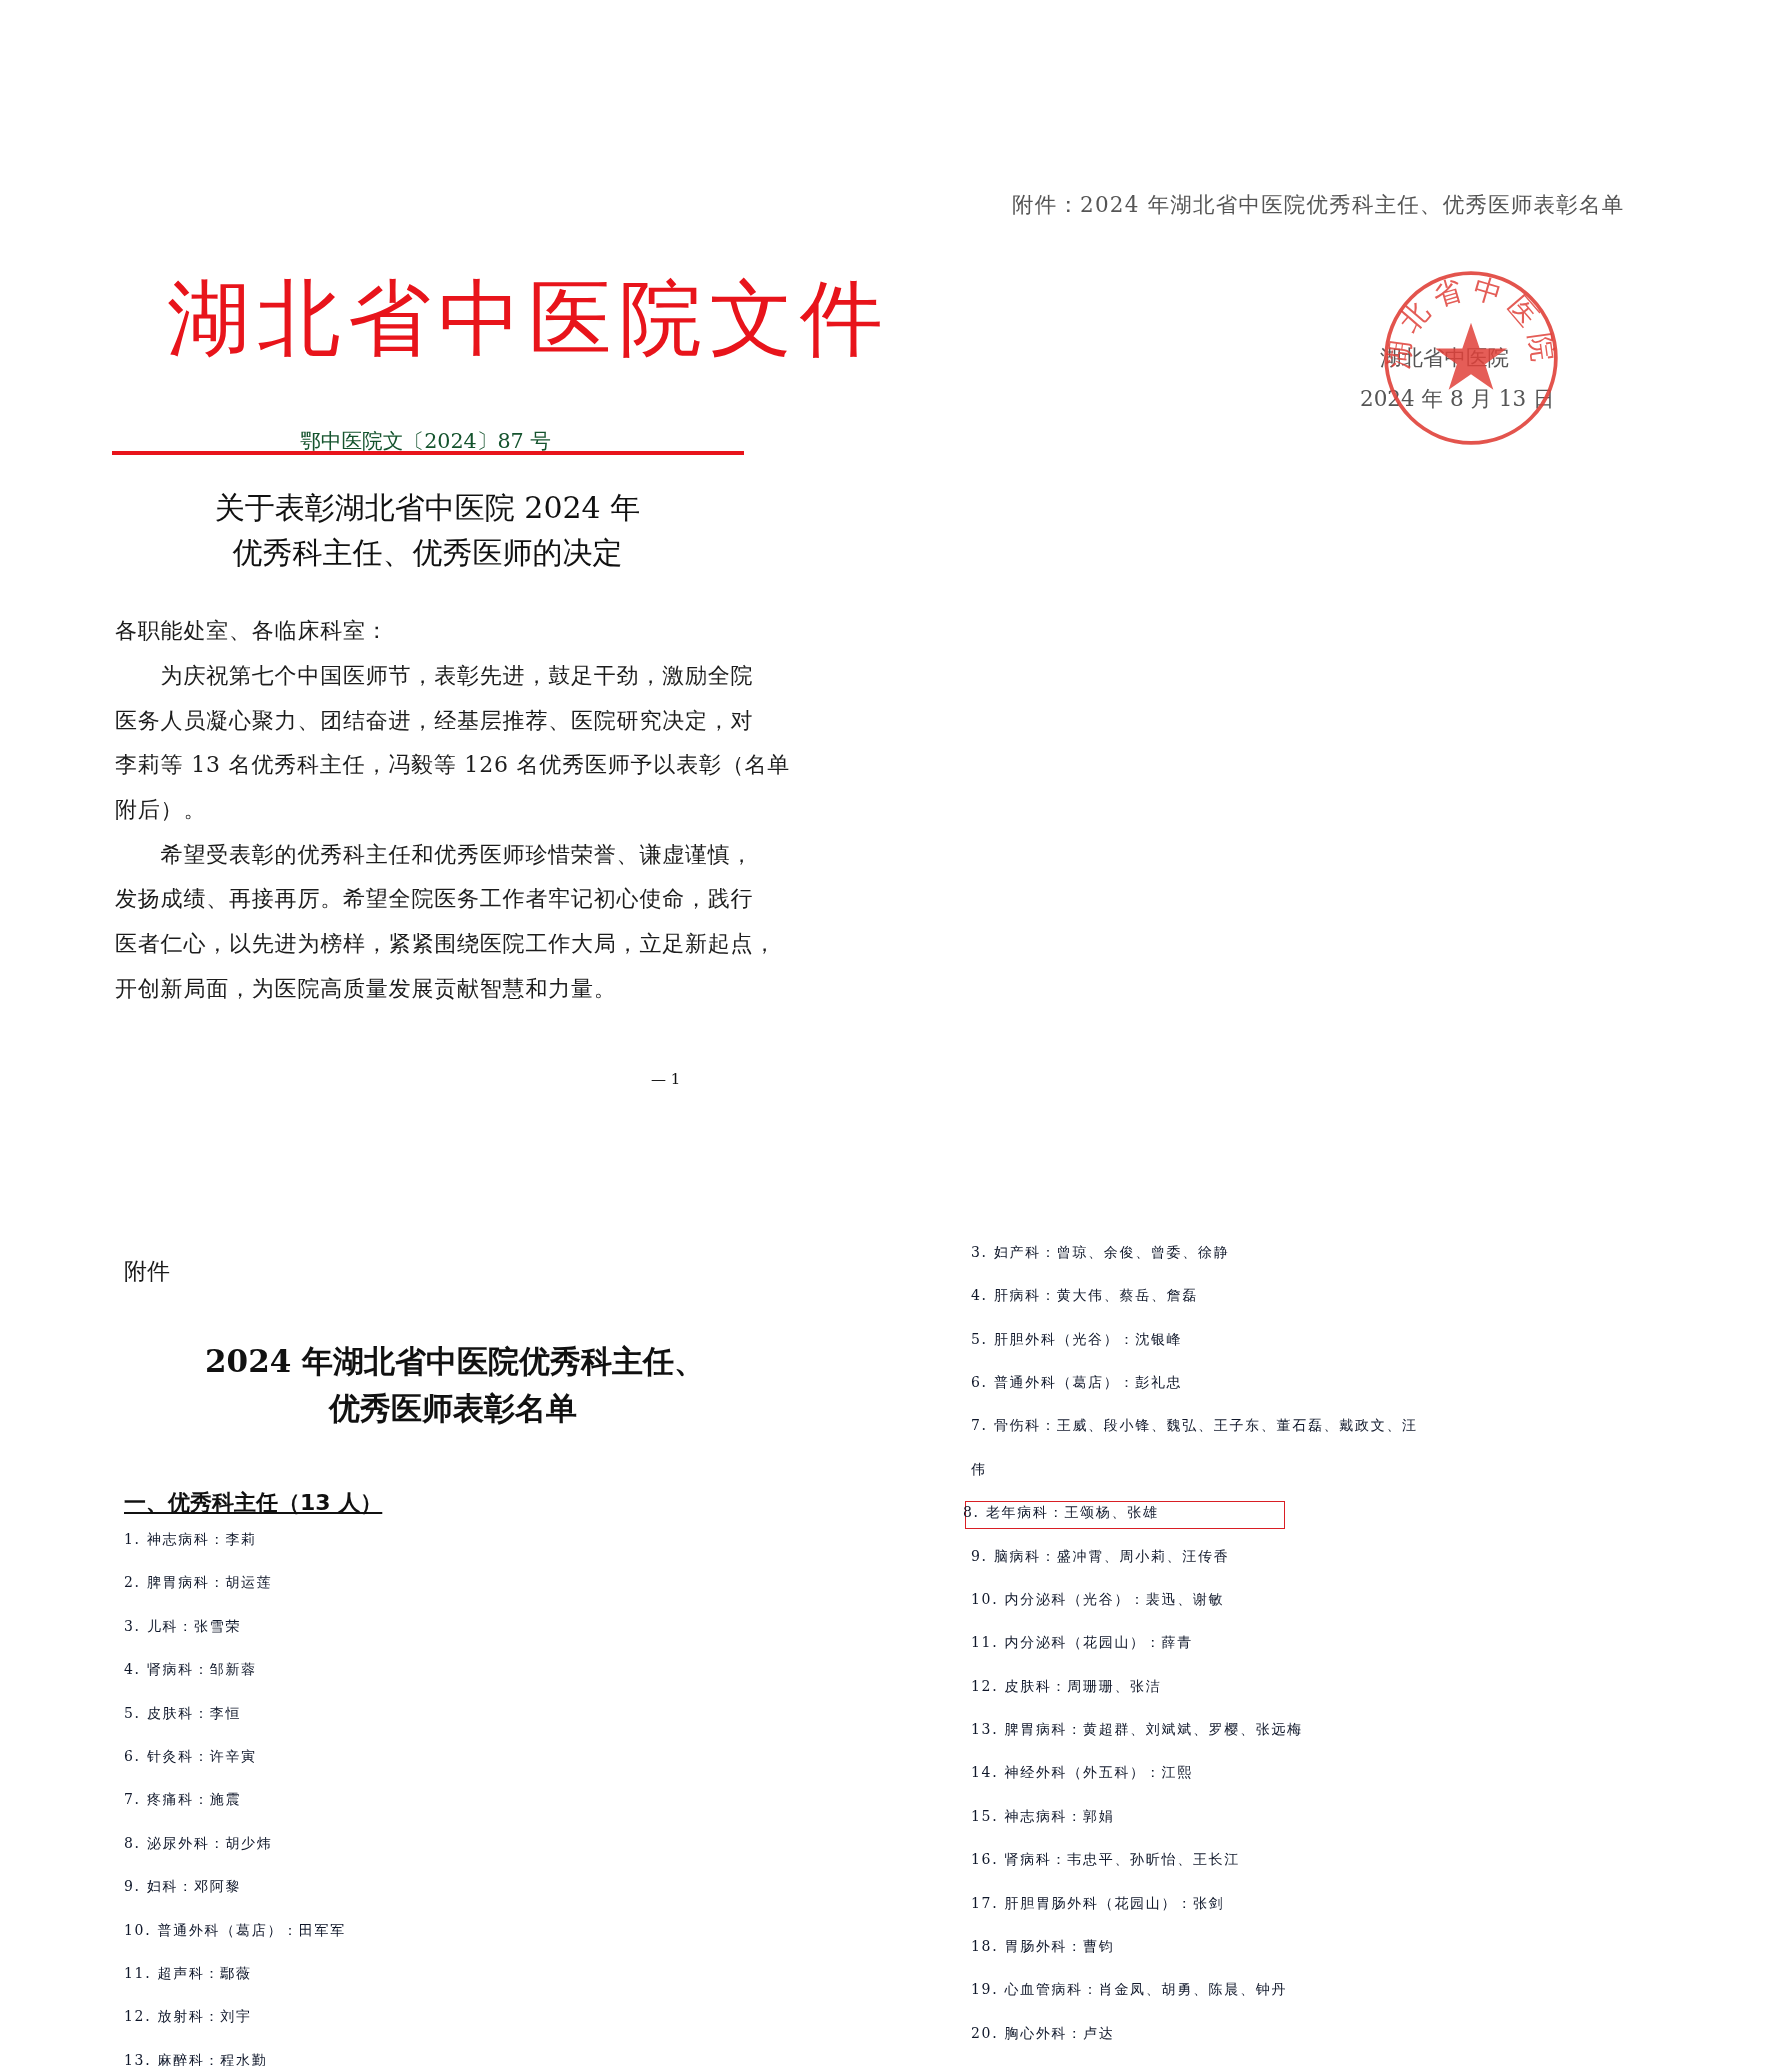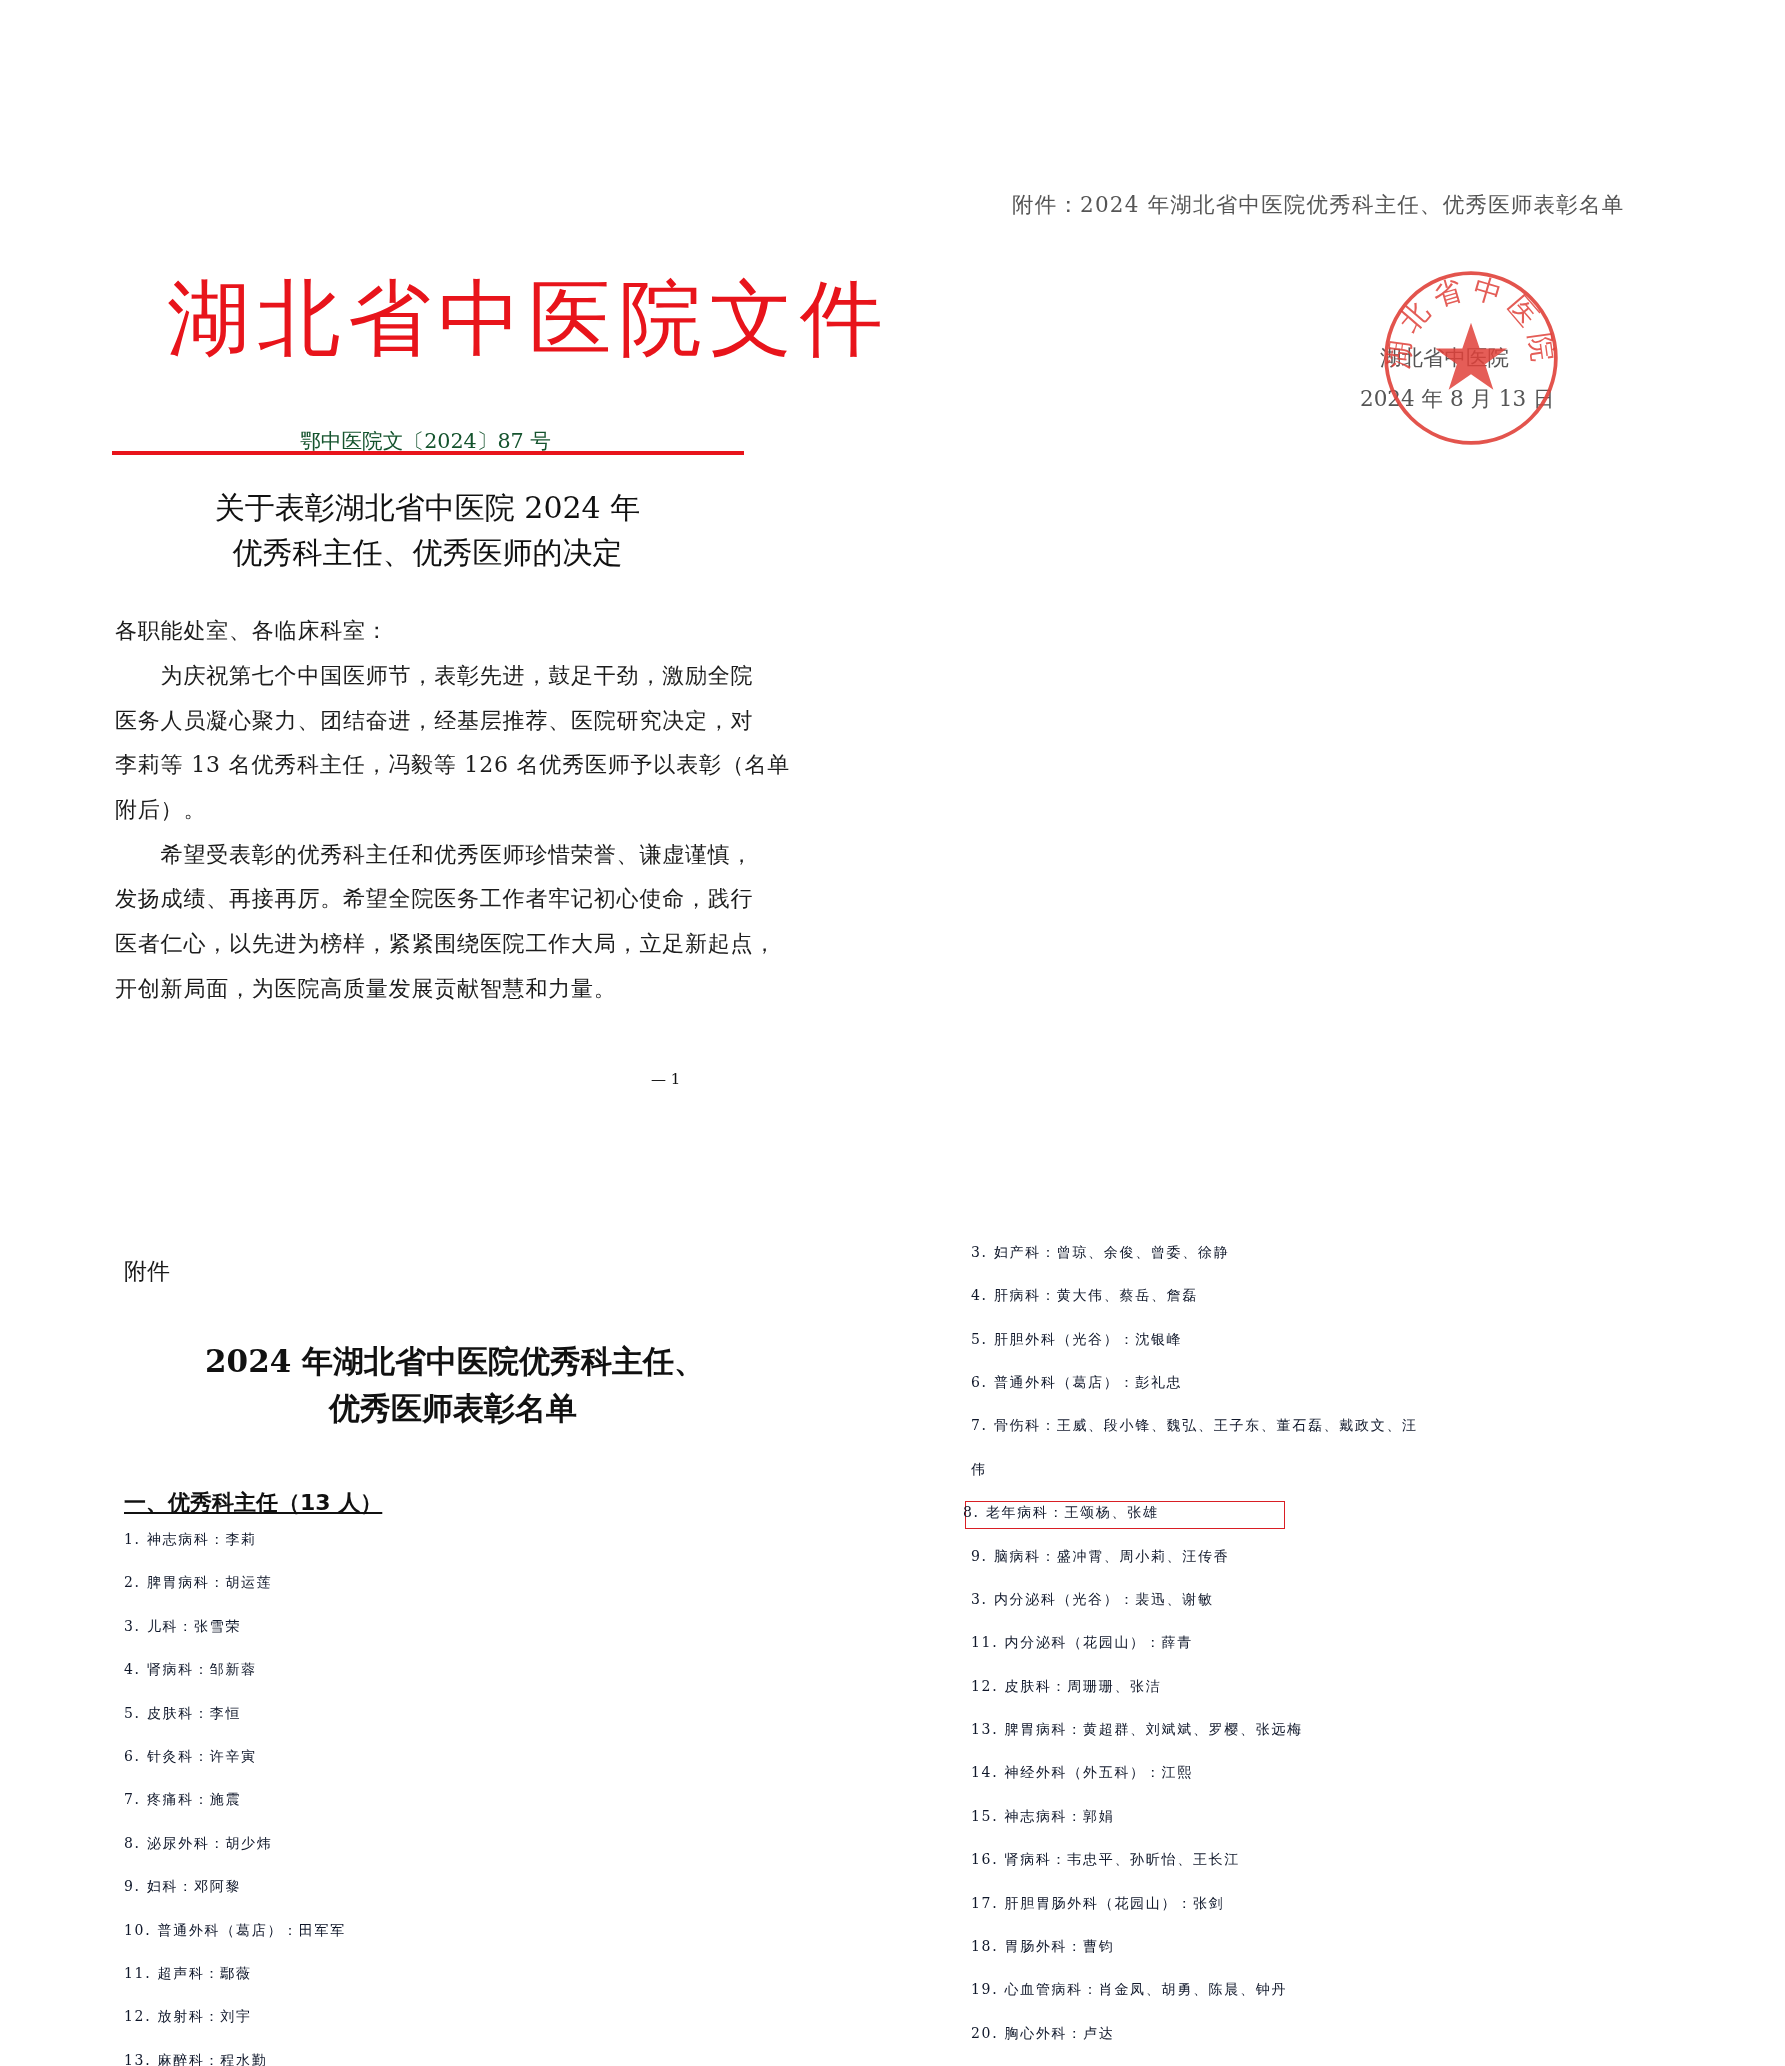--- a/index.html
+++ b/index.html
@@ -91,21 +91,21 @@
   <div class="abs list-item" style="top:1287px; left:971px;">4. 肝病科：黄大伟、蔡岳、詹磊</div>
   <div class="abs list-item" style="top:1331px; left:971px;">5. 肝胆外科（光谷）：沈银峰</div>
   <div class="abs list-item" style="top:1374px; left:971px;">6. 普通外科（葛店）：彭礼忠</div>
   <div class="abs list-item" style="top:1417px; left:971px;">7. 骨伤科：王威、段小锋、魏弘、王子东、董石磊、戴政文、汪</div>
   <div class="abs list-item" style="top:1461px; left:971px;">伟</div>
 
   <div class="highlight-box"></div>
   <div class="abs list-item" style="top:1504px; left:963px;">8. 老年病科：王颂杨、张雄</div>
 
   <div class="abs list-item" style="top:1548px; left:971px;">9. 脑病科：盛冲霄、周小莉、汪传香</div>
-  <div class="abs list-item" style="top:1591px; left:971px;">3. 内分泌科（光谷）：裴迅、谢敏</div>
+  <div class="abs list-item" style="top:1591px; left:971px;">10. 内分泌科（光谷）：裴迅、谢敏</div>
   <div class="abs list-item" style="top:1634px; left:971px;">11. 内分泌科（花园山）：薛青</div>
   <div class="abs list-item" style="top:1678px; left:971px;">12. 皮肤科：周珊珊、张洁</div>
   <div class="abs list-item" style="top:1721px; left:971px;">13. 脾胃病科：黄超群、刘斌斌、罗樱、张远梅</div>
   <div class="abs list-item" style="top:1764px; left:971px;">14. 神经外科（外五科）：江熙</div>
   <div class="abs list-item" style="top:1808px; left:971px;">15. 神志病科：郭娟</div>
   <div class="abs list-item" style="top:1851px; left:971px;">16. 肾病科：韦忠平、孙昕怡、王长江</div>
   <div class="abs list-item" style="top:1895px; left:971px;">17. 肝胆胃肠外科（花园山）：张剑</div>
   <div class="abs list-item" style="top:1938px; left:971px;">18. 胃肠外科：曹钧</div>
   <div class="abs list-item" style="top:1981px; left:971px;">19. 心血管病科：肖金凤、胡勇、陈晨、钟丹</div>
   <div class="abs list-item" style="top:2025px; left:971px;">20. 胸心外科：卢达</div>

